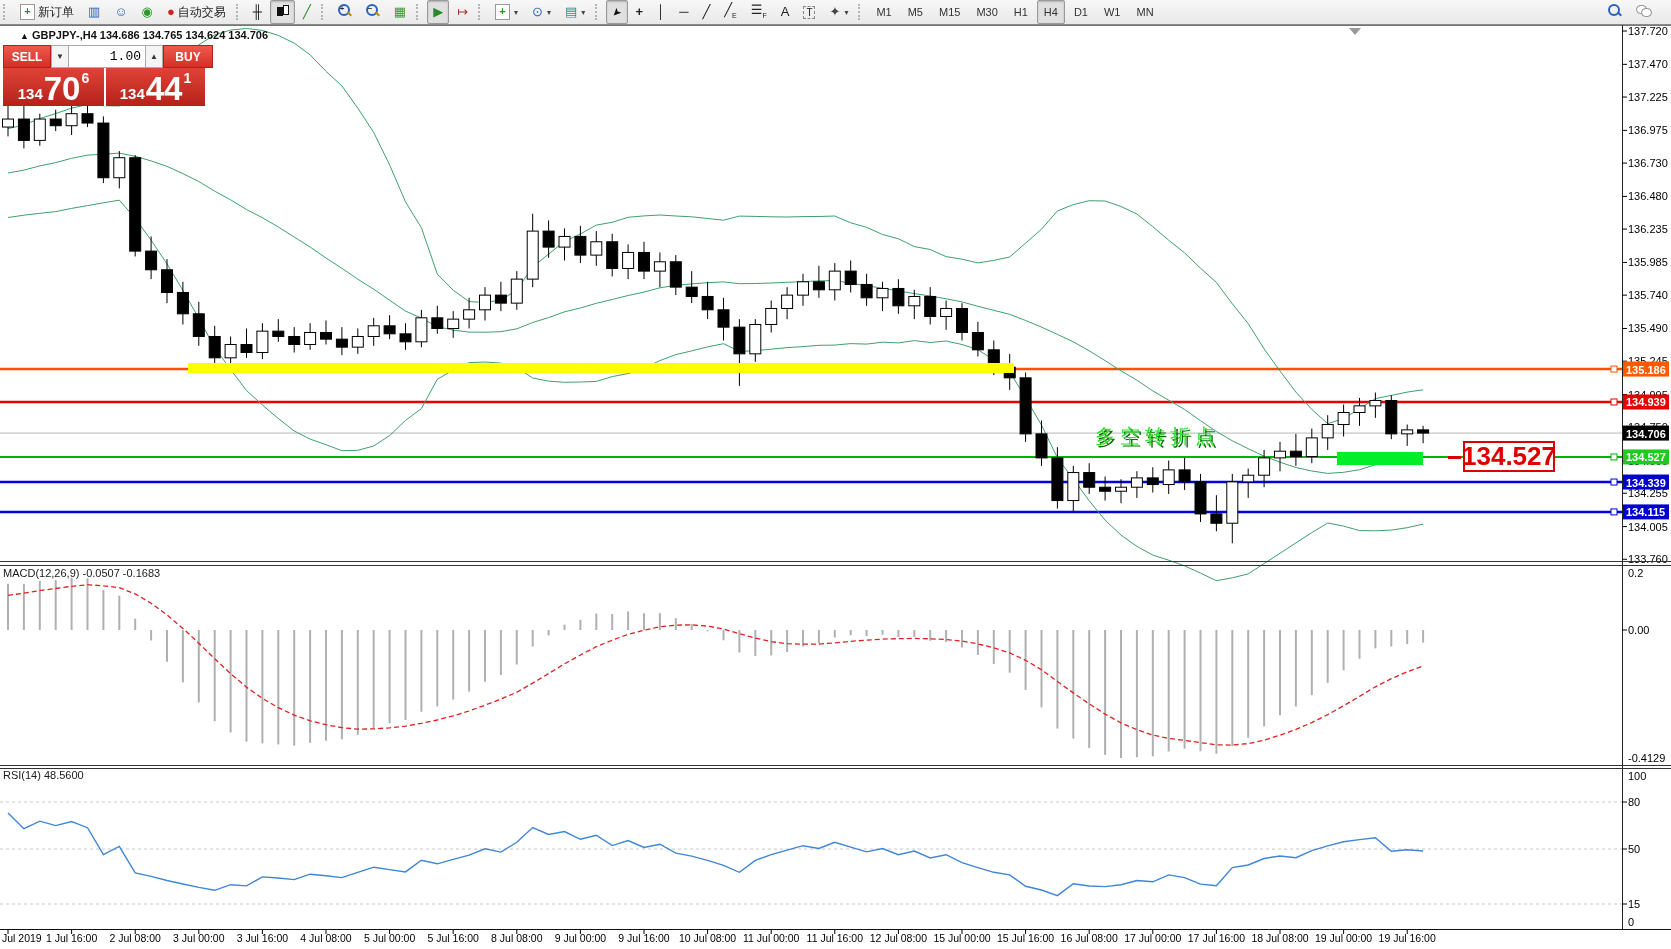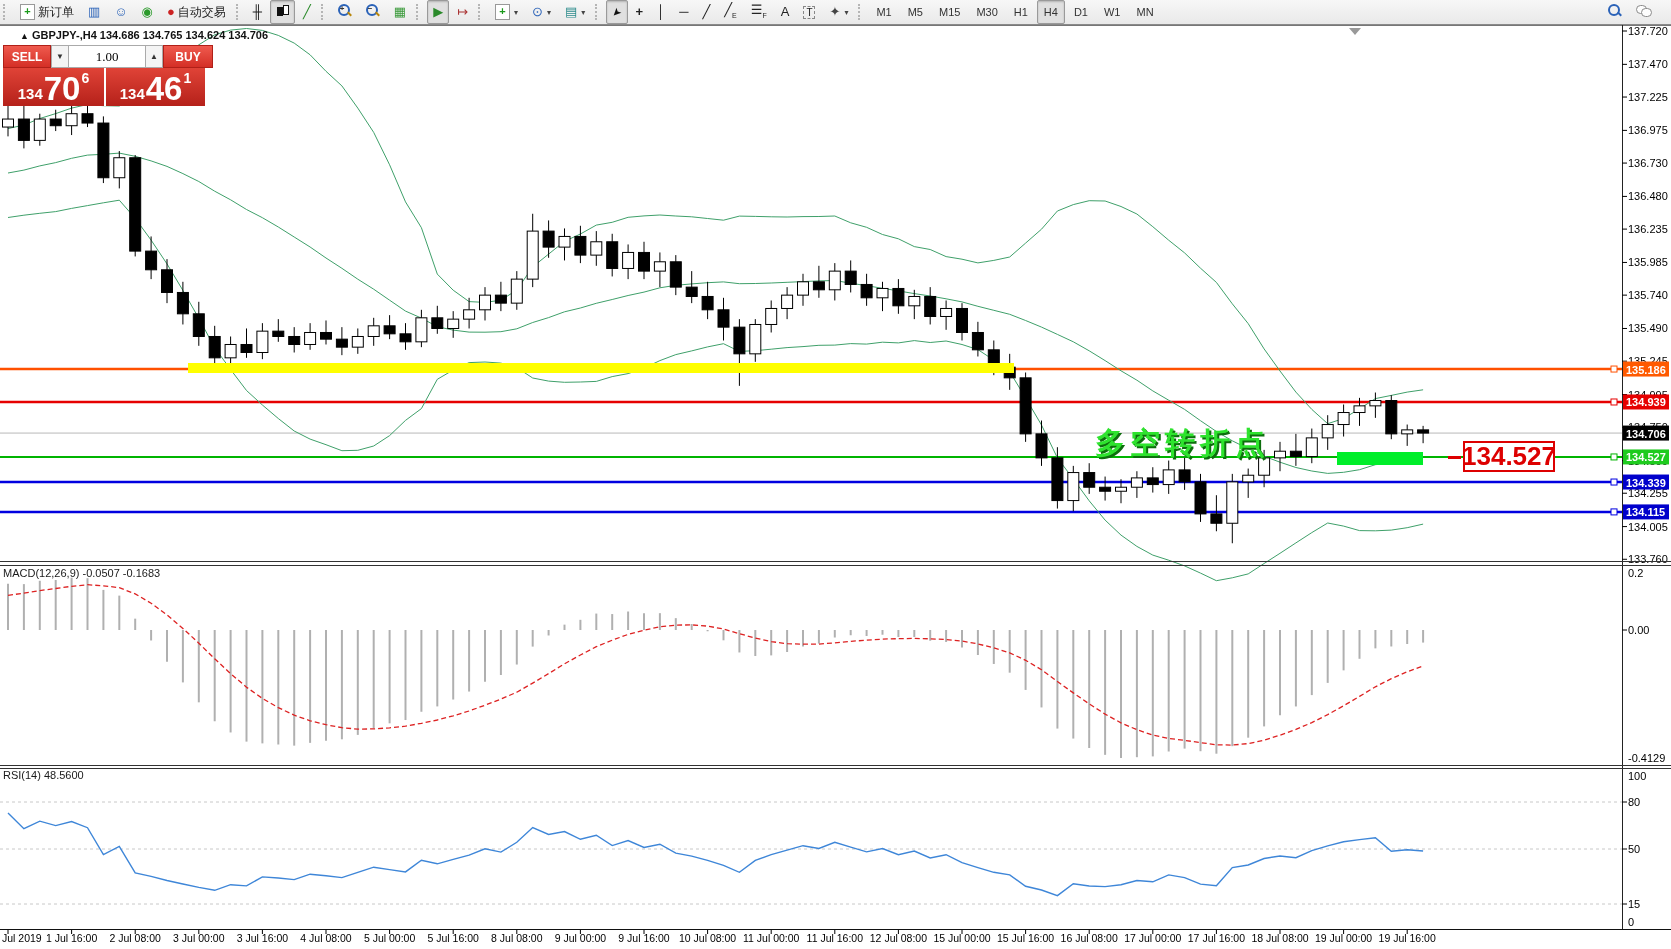--- a/index.html
+++ b/index.html
@@ -39,31 +39,31 @@
   #quote .tri{font-size:9px;}
   
   #panel{left:3px;top:45px;width:242px;z-index:6;}
   #panel .row1{display:flex;height:23px;}
   .pbtn{background:linear-gradient(#ef5a4e,#d42f26);color:#fff;font-weight:bold;font-size:12px;
     display:flex;align-items:center;justify-content:center;border:1px solid #b02018;}
   #sellBtn{width:46px;} #buyBtn{width:48px;text-align:right;}
   .spin{width:16px;background:#f4f4f4;border:1px solid #aaa;display:flex;align-items:center;
      justify-content:center;font-size:8px;color:#333;}
   #volInput{width:68px;border:1px solid #aaa;border-left:none;border-right:none;
-     font-size:13px;text-align:center;padding:0 4px;font-family:Liberation Serif, serif;}
+     font-size:13px;text-align:right;padding:0 4px;font-family:Liberation Mono, monospace;}
   #panel .row2{display:flex;height:38px;margin-top:0px;}
   .bigpx{background:linear-gradient(#e04337,#b5211a);color:#fff;display:flex;align-items:flex-end;
      justify-content:center;padding-bottom:2px;}
   #sellBig{width:101px;border-right:2px solid #fff;} #buyBig{width:99px;}
   .px-small{font-size:15px;font-weight:bold;margin-bottom:2px;}
   .px-big{font-size:33px;font-weight:bold;line-height:30px;margin:0 1px;text-align:center;}
   .px-sup{font-size:14px;font-weight:bold;align-self:flex-start;margin-top:2px;}
   #macdLabel{left:3px;top:567px;font-size:11px;color:#1a1a1a;}
   #rsiLabel{left:3px;top:769px;font-size:11px;color:#1a1a1a;}
-  #annot{left:1095px;top:423px;font-size:30px;font-weight:bold;color:#2ee32e;
+  #annot{left:1095px;top:423px;font-size:20px;font-weight:normal;color:#2ee32e;
      letter-spacing:5px;text-shadow:2px 2px 0 #0d6e0d;white-space:nowrap;}
   #callout{left:1463px;top:441px;width:88px;height:27px;background:#fff;border:2px solid #dd0000;
      color:#dd0000;font-size:26px;font-weight:bold;display:flex;align-items:center;justify-content:center;}
   #calloutDash{left:1448px;top:456px;width:13px;height:3px;background:#dd0000;}
   svg{position:absolute;left:0;top:0;}
   text{font-family:"Liberation Sans",sans-serif;}
 </style>
 </head>
 <body>
 <div id="app">
@@ -600,21 +600,21 @@
     <div class="pbtn" id="buyBtn">BUY</div>
   </div>
   <div class="row2">
     <div class="bigpx" id="sellBig">
       <span class="px-small">134</span>
       <span class="px-big">70</span>
       <span class="px-sup">6</span>
     </div>
     <div class="bigpx" id="buyBig">
       <span class="px-small">134</span>
-      <span class="px-big">46</span>
+      <span class="px-big">44</span>
       <span class="px-sup">1</span>
     </div>
   </div>
 </div>
 
 <div class="ov" id="macdLabel">MACD(12,26,9) -0.0507 -0.1683</div>
 <div class="ov" id="rsiLabel">RSI(14) 48.5600</div>
 <div class="ov" id="annot">多空转折点</div>
 <div class="ov" id="callout">134.527</div>
 <div class="ov" id="calloutDash"></div>

